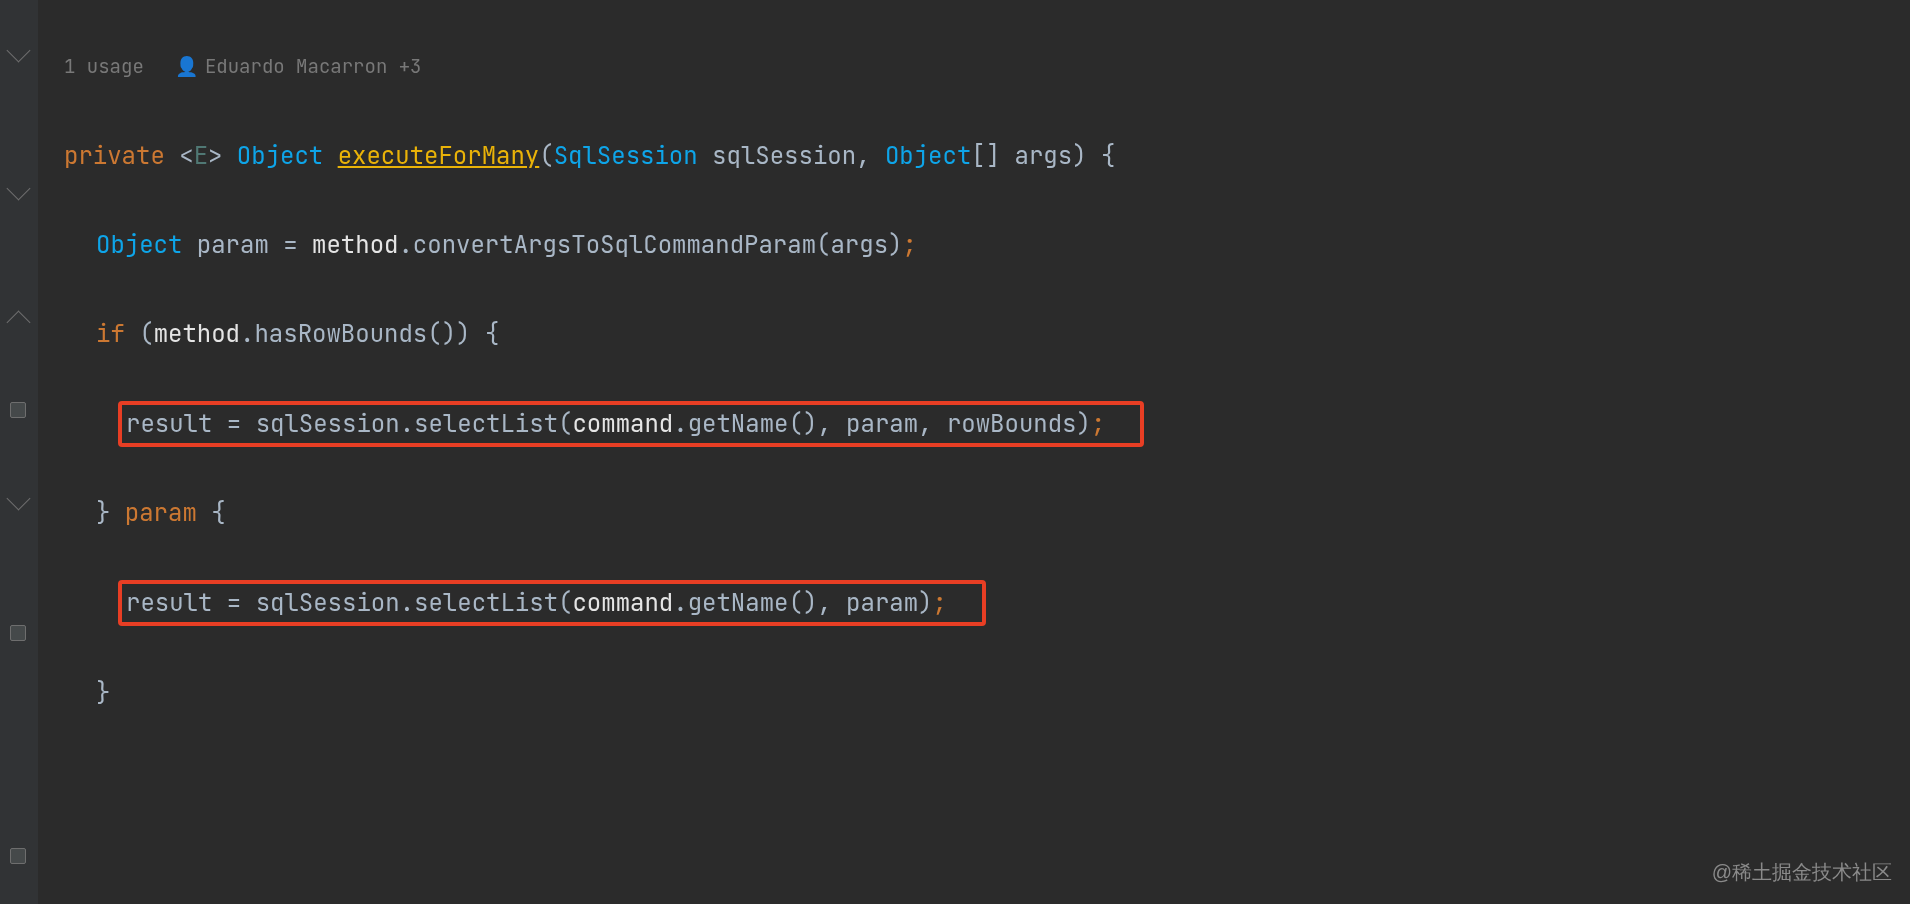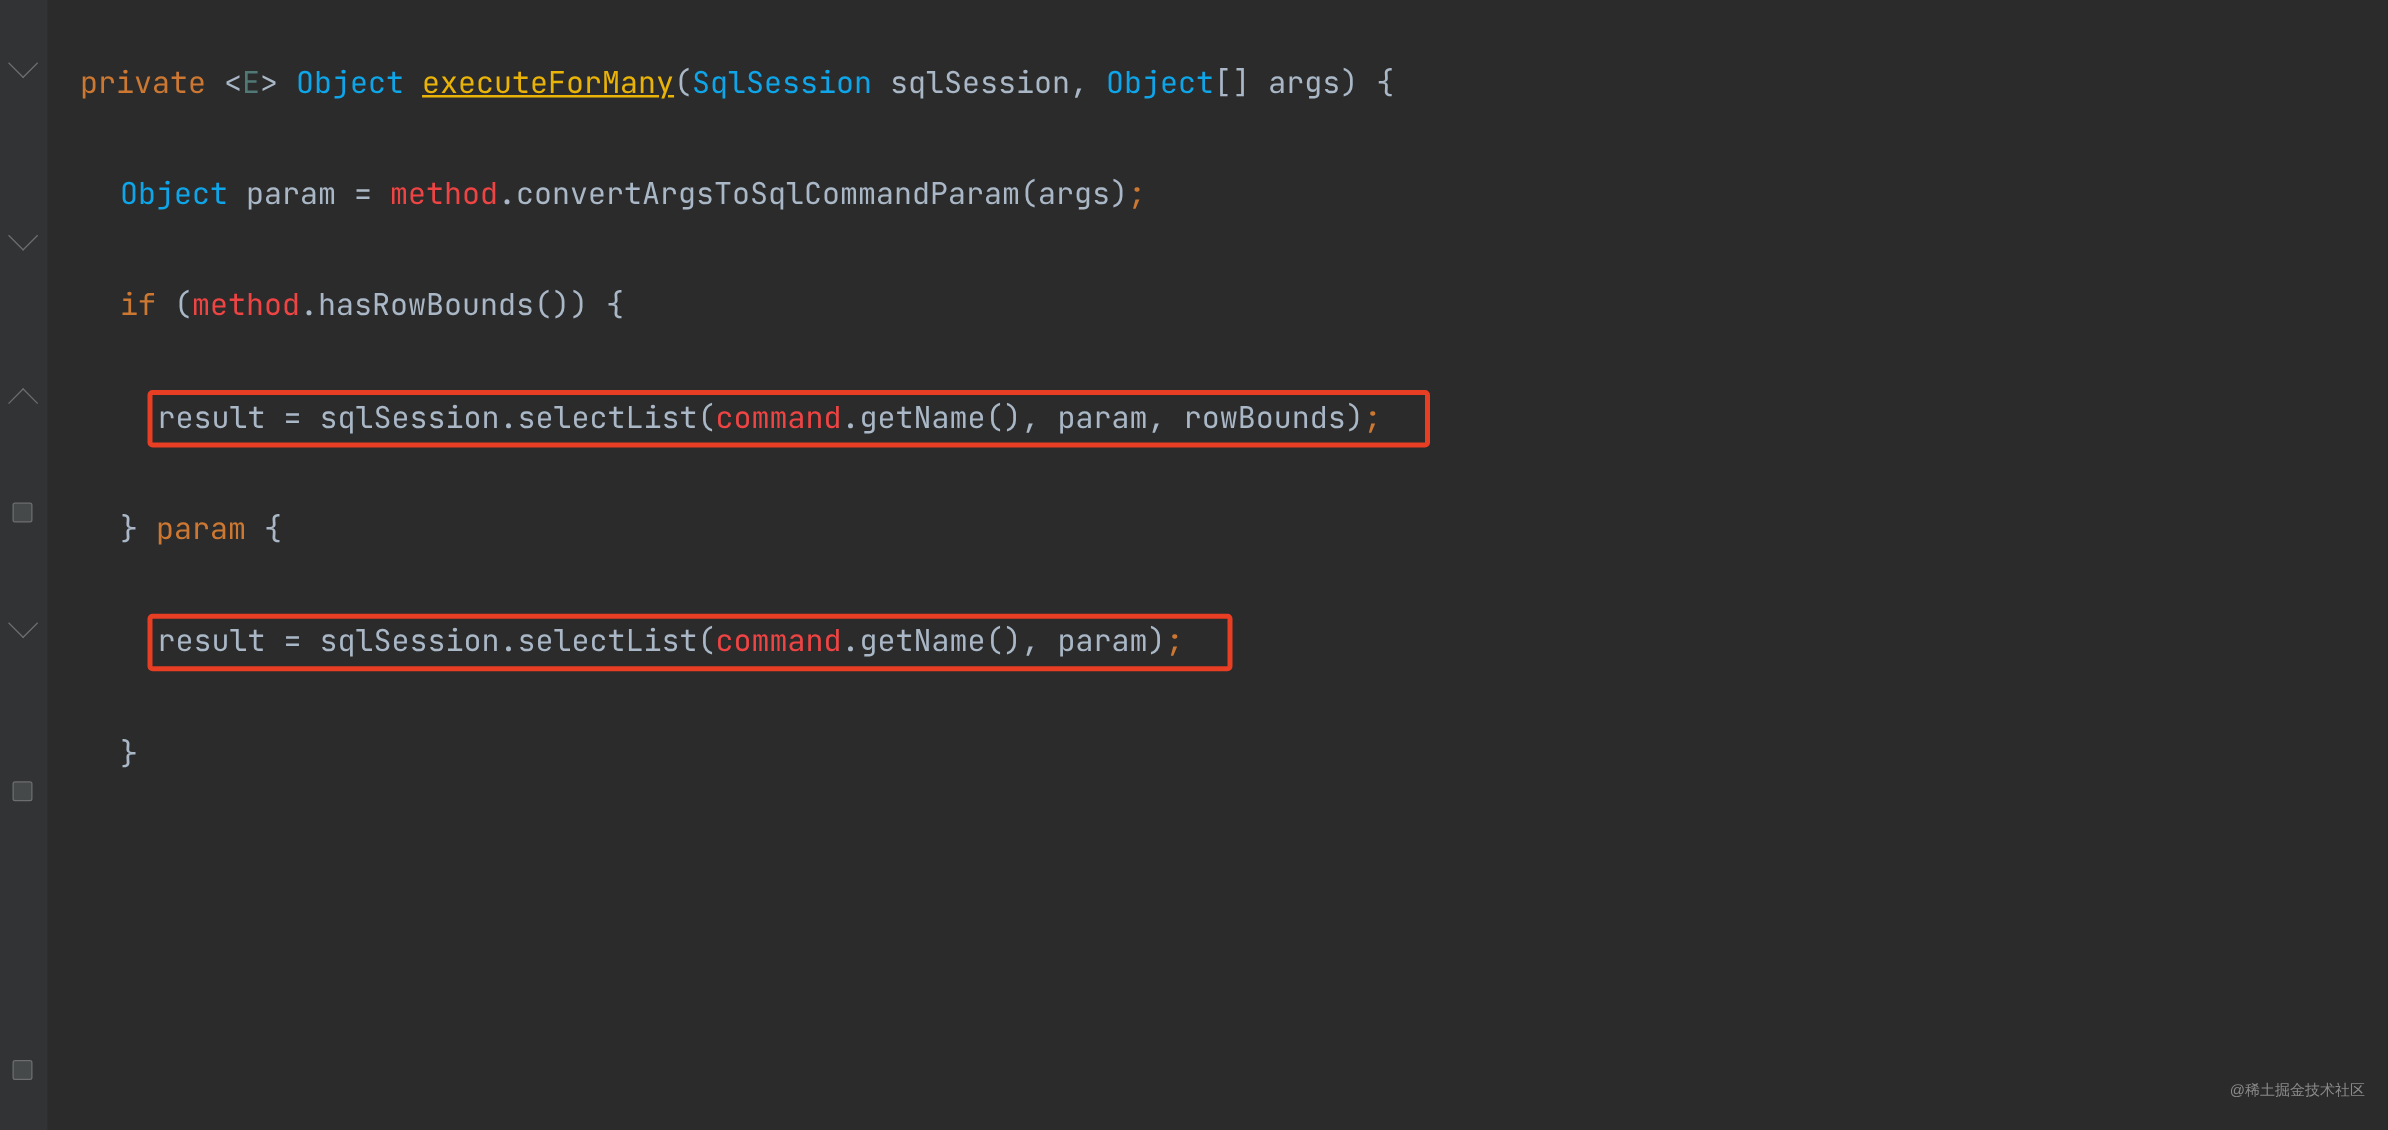--- a/index.html
+++ b/index.html
@@ -10,43 +10,44 @@
   .fold-up{border:1.5px solid #6e6e6e;border-bottom:none;border-left:none;transform:rotate(-45deg);}
   .impl{width:14px;height:14px;border:1.5px solid #6e6e6e;border-radius:2px;background:#45494a;}
   .code{position:absolute;left:38px;top:0;right:0;white-space:pre;}
   .hint{color:#787878;font-size:19px;}
   .hint .sep{margin:0 10px;}
   .hint .person{margin-right:6px;}
   .kw{color:#CC7832;margin-top:24px;}
   .mname{color:#eab308;text-decoration:underline;}
   .type{color:#0ea5e9;}
   .gparam{color:#507874;}
-  .field{color:#ef4444;}
+  .field{color:#e5e5e5;}
   .punct{color:#A9B7C6;}
   .plain{color:#A9B7C6;}
   .ln{display:block;padding-left:26px;}
   .i1{padding-left:58px;}
   .i2{padding-left:90px;}
   .hl{border:4.5px solid #e83e24;border-radius:4px;padding:2px 6px 2px 4px;display:inline-block;margin-left:-10px;line-height:34px;}
-  .wm{position:absolute;right:18px;bottom:10px;color:#8a8a8a;font-size:12px;font-family:sans-serif;text-align:center;}
+  .wm{position:absolute;right:18px;bottom:10px;color:#8a8a8a;font-size:20px;font-family:sans-serif;text-align:center;}
 </style>
 </head>
 <body>
 
 <div class="gutter">
   <div class="gut-icon fold" style="top:42px"></div>
   <div class="gut-icon fold" style="top:180px"></div>
   <div class="gut-icon fold-up" style="top:314px"></div>
   <div class="gut-icon impl" style="top:402px"></div>
   <div class="gut-icon fold" style="top:490px"></div>
   <div class="gut-icon impl" style="top:625px"></div>
   <div class="gut-icon impl" style="top:848px"></div>
 </div>
 
 <div class="code">
+<span class="ln hint"><span>1 usage</span><span class="sep"> </span><span class="person">👤</span><span>Eduardo Macarron +3</span></span>
 <span class="ln"><span class="kw">private</span> <span class="punct">&lt;</span><span class="gparam">E</span><span class="punct">&gt;</span> <span class="type">Object</span> <span class="mname">executeForMany</span><span class="punct">(</span><span class="type">SqlSession</span> <span class="plain">sqlSession</span><span class="punct">,</span> <span class="type">Object</span><span class="punct">[]</span> <span class="plain">args</span><span class="punct">)</span> <span class="punct">{</span></span>
 <span class="ln i1"><span class="type">Object</span> <span class="plain">param</span> <span class="punct">=</span> <span class="field">method</span><span class="punct">.</span><span class="plain">convertArgsToSqlCommandParam</span><span class="punct">(</span><span class="plain">args</span><span class="punct">)</span><span class="kw">;</span></span>
 <span class="ln i1"><span class="kw">if</span> <span class="punct">(</span><span class="field">method</span><span class="punct">.</span><span class="plain">hasRowBounds</span><span class="punct">(</span><span class="punct">)</span><span class="punct">)</span> <span class="punct">{</span></span>
 <span class="ln i2"><span class="hl"><span class="plain">result</span> <span class="punct">=</span> <span class="plain">sqlSession</span><span class="punct">.</span><span class="plain">selectList</span><span class="punct">(</span><span class="field">command</span><span class="punct">.</span><span class="plain">getName</span><span class="punct">(</span><span class="punct">)</span><span class="punct">,</span> <span class="plain">param</span><span class="punct">,</span> <span class="plain">rowBounds</span><span class="punct">)</span><span class="kw">;</span>  </span></span>
 <span class="ln i1"><span class="punct">}</span> <span class="kw">param</span> <span class="punct">{</span></span>
 <span class="ln i2"><span class="hl"><span class="plain">result</span> <span class="punct">=</span> <span class="plain">sqlSession</span><span class="punct">.</span><span class="plain">selectList</span><span class="punct">(</span><span class="field">command</span><span class="punct">.</span><span class="plain">getName</span><span class="punct">(</span><span class="punct">)</span><span class="punct">,</span> <span class="plain">param</span><span class="punct">)</span><span class="kw">;</span>  </span></span>
 <span class="ln i1"><span class="punct">}</span></span>
 
 
 

